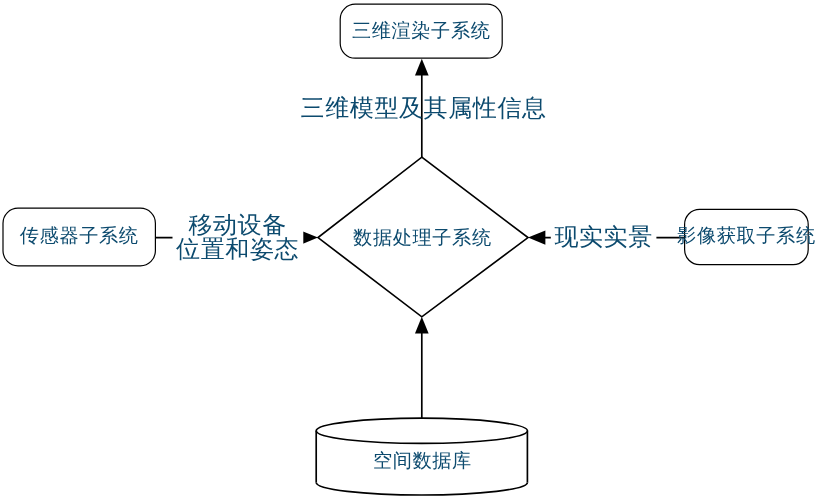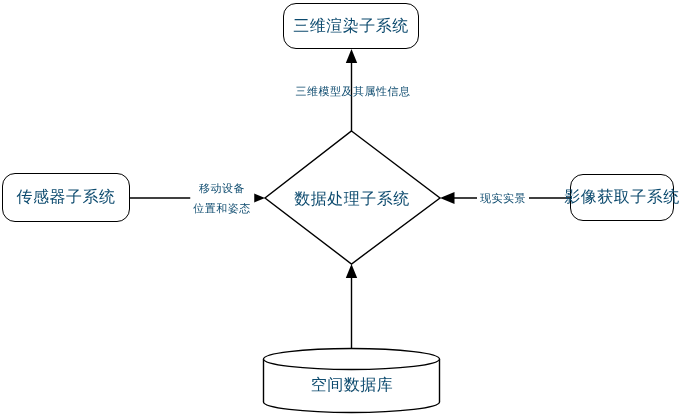--- a/index.html
+++ b/index.html
@@ -39,29 +39,29 @@
     font-size: 16px;
     letter-spacing: 0.5px;
     white-space: nowrap;
     text-align: center;
   }
   .diamond-label  { left: 352px; top: 199px; }
   .cylinder-label { left: 352px; top: 385px; }
   .edge-label {
     position: absolute;
     transform: translate(-50%, -50%);
-    font-size: 11px;
+    font-size: 20px;
     letter-spacing: 0.5px;
     white-space: nowrap;
     text-align: center;
     line-height: 20px;
   }
   .edge-label.masked { background: #ffffff; padding: 0 3px; }
   .label-top    { left: 353px; top: 91px;  }
-  .label-left   { left: 198px; top: 198px; margin-left: 24px; }
+  .label-left   { left: 198px; top: 198px; }
   .label-right  { left: 503px; top: 198px; }
   .label-bottom { left: 353px; top: 307px; }
 </style>
 </head>
 <body>
 
 <div id="canvas">
 
   <svg id="shapes" viewBox="0 0 700 415" xmlns="http://www.w3.org/2000/svg">
 

